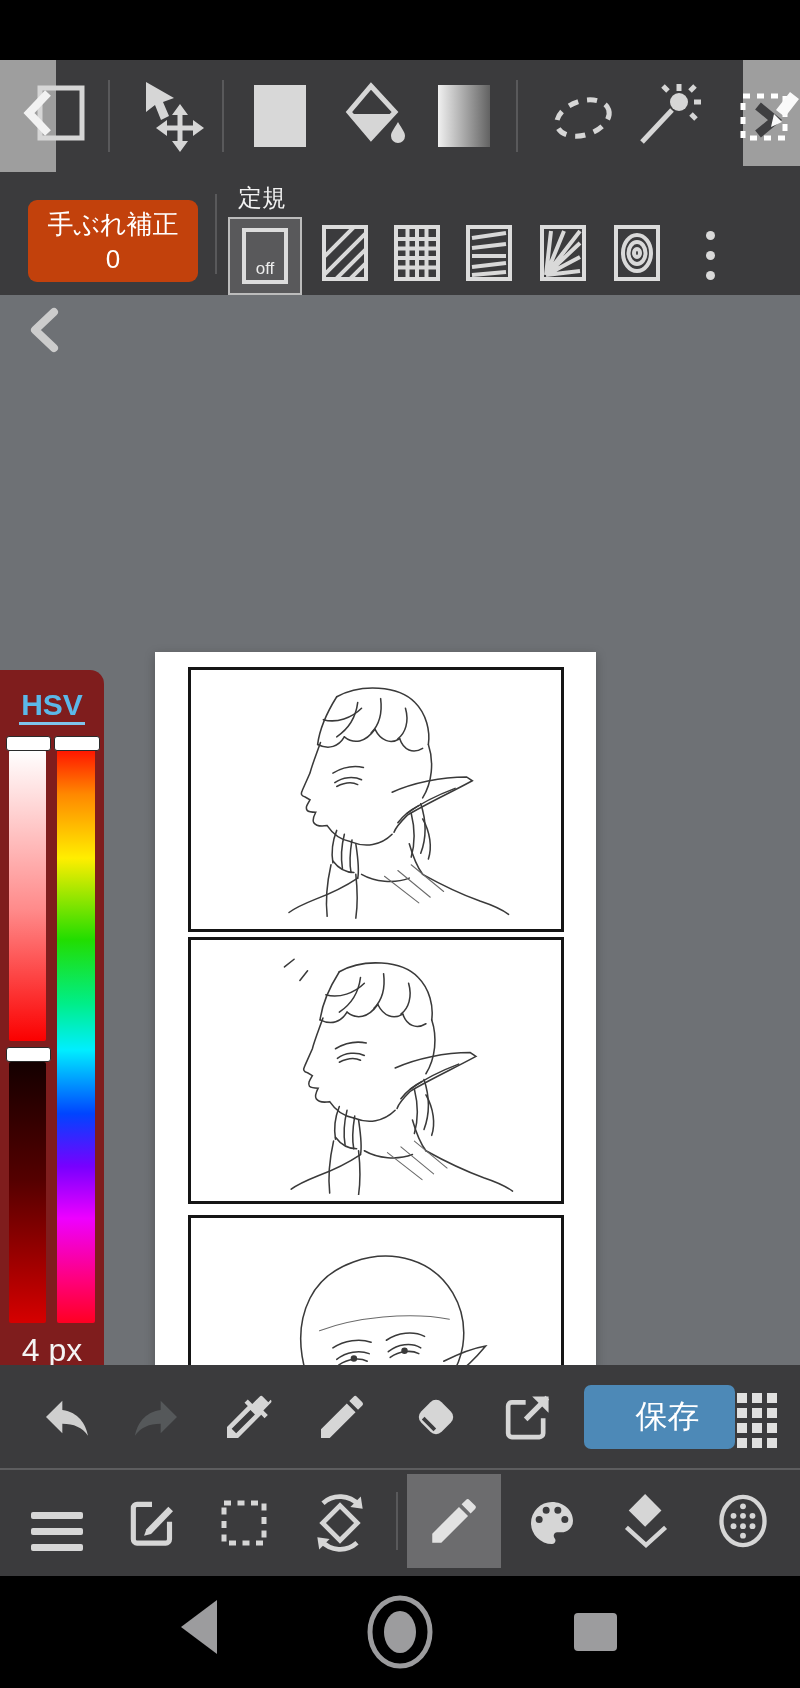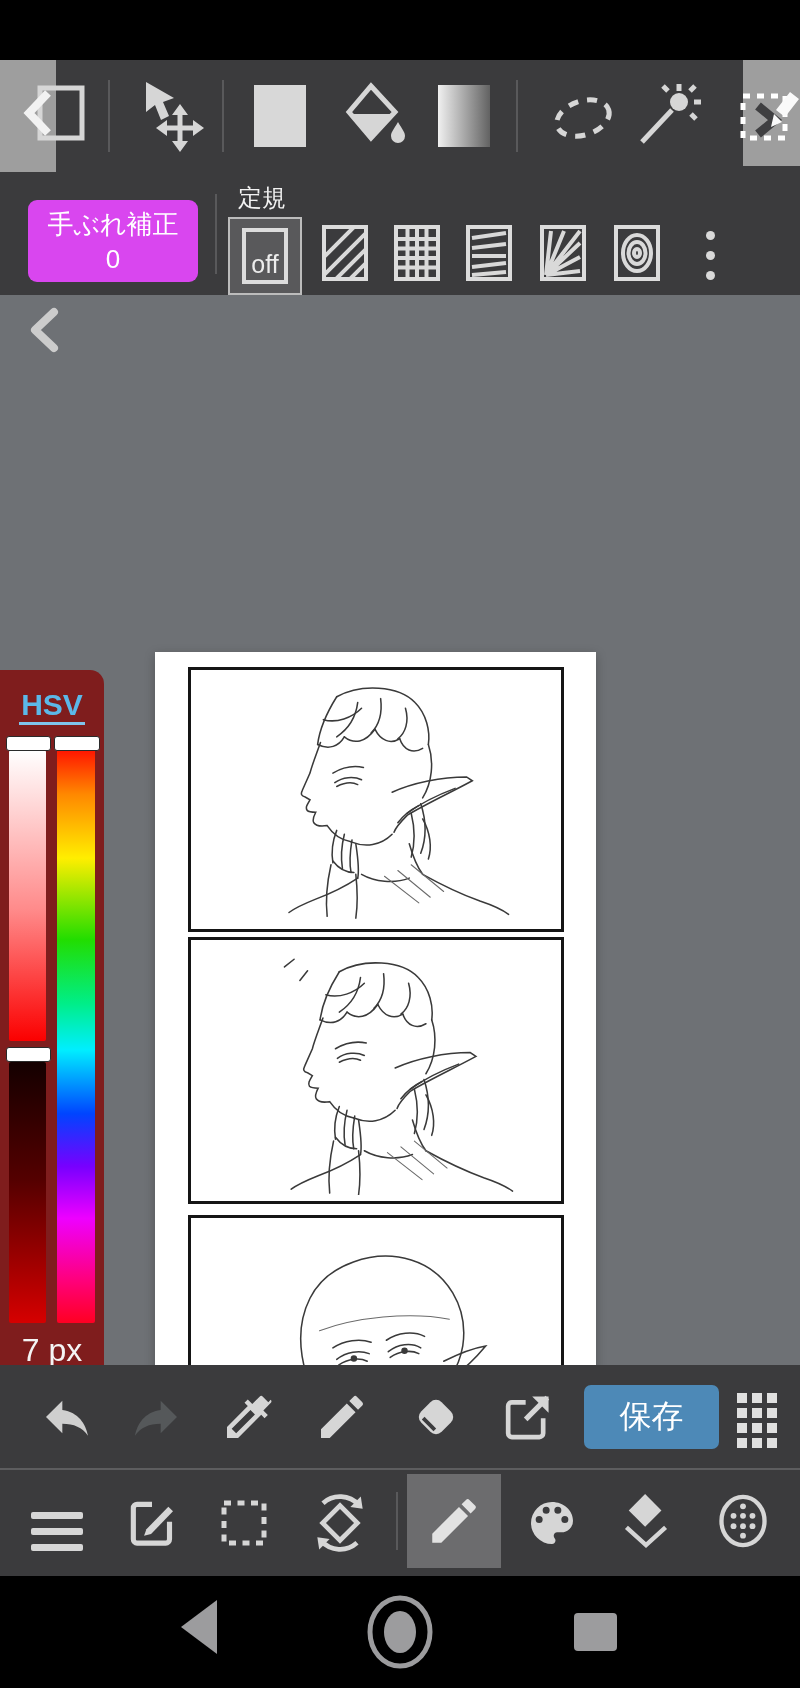--- a/index.html
+++ b/index.html
@@ -15,29 +15,29 @@
   .bar-sep{left:0;top:1468px;width:800px;height:2px;background:#5d5d5f;}
   .bar2{left:0;top:1470px;width:800px;height:106px;background:#3b3b3d;}
   .navbar{left:0;top:1576px;width:800px;height:112px;background:#000;}
   .lightblock{background:#9e9e9e;}
   .vdiv{width:2px;background:#59595b;}
   .ic{stroke:#d6d6d6;fill:none;stroke-width:5;}
   .icf{fill:#d6d6d6;stroke:none;}
   .swatch{width:52px;height:62px;background:#d8d8d8;}
   .gradsw{width:52px;height:62px;background:linear-gradient(90deg,#f0f0f0,#626262);}
   
-  .stab-btn{left:28px;top:28px;width:170px;height:82px;background:#d946ef;border-radius:9px;
+  .stab-btn{left:28px;top:28px;width:170px;height:82px;background:#c2410c;border-radius:9px;
             color:#fff;font-size:26px;text-align:center;display:flex;flex-direction:column;
             justify-content:center;gap:2px;}
   .ruler-label{left:238px;top:10px;color:#f2f2f2;font-size:24px;}
   .rwrap{left:228px;top:45px;width:70px;height:74px;background:#59595b;border:2px solid #bcbcbc;
          display:flex;align-items:center;justify-content:center;}
   .rbox{display:block;width:38px;height:48px;border:4px solid #dcdcdc;overflow:hidden;position:relative;}
   .rbox svg{position:absolute;left:0;top:0;}
-  .offtxt{position:absolute;left:0;bottom:1px;width:100%;text-align:center;color:#ececec;font-size:25px;}
+  .offtxt{position:absolute;left:0;bottom:1px;width:100%;text-align:center;color:#ececec;font-size:17px;}
   .rln{stroke:#d9d9d9;fill:none;stroke-width:4;}
   .dot3 span{display:block;width:9px;height:9px;border-radius:50%;background:#d9d9d9;margin:11px auto;}
   
   .cpanel{left:0;top:375px;width:104px;height:977px;background:#7f1d1d;border-radius:0 14px 14px 0;}
   .hsv{left:0;top:18px;width:104px;text-align:center;color:#5cb8e8;font-size:30px;font-weight:bold;}
   .hsv span{border-bottom:3px solid #7fc4ec;padding:0 2px 1px;}
   .slider{border-radius:2px;}
   .sv-top{left:9px;top:80px;width:37px;height:291px;background:linear-gradient(#ffffff,#ffd9d9 18%,#ff8a8a 55%,#fb0000);}
   .sv-bot{left:9px;top:392px;width:37px;height:261px;background:linear-gradient(#140000,#540000 45%,#d60000);}
   .hue{left:57px;top:72px;width:38px;height:581px;background:linear-gradient(#ff0000,#ff8800 9%,#ffee00 20%,#22dd00 34%,#00ee88 45%,#00eeff 53%,#0044ff 64%,#7700ff 73%,#ee00ff 82%,#ff0077 93%,#ff0022);}
@@ -48,21 +48,21 @@
            background:conic-gradient(#c7c7c7 25%,#f1f1f1 0 50%,#c7c7c7 0 75%,#f1f1f1 0);
            background-size:31px 31px;}
   
   .page{left:155px;top:357px;width:441px;height:851px;background:#fff;box-shadow:0 3px 10px rgba(0,0,0,.25);}
   .panel{position:absolute;left:33px;width:370px;background:#fff;border:3px solid #151515;}
   .sk{stroke:#3a3a3a;stroke-width:1.6;fill:none;stroke-linecap:round;}
   .skl{stroke:#6a6a6a;stroke-width:1.1;fill:none;stroke-linecap:round;}
   
   .bicon{position:absolute;top:24px;}
   .save-btn{left:584px;top:20px;width:135px;height:64px;background:#4d89b7;border-radius:7px;
-            color:#fff;font-size:32px;display:flex;align-items:center;justify-content:center;}
+            color:#fff;font-size:32px;display:flex;align-items:center;justify-content:center;padding-left:16px;}
   .mgrid{left:737px;top:28px;display:grid;grid-template-columns:repeat(3,10px);grid-auto-rows:10px;gap:5px;}
   .mgrid span{background:#e0e0e0;}
   .hamb div{width:52px;height:7px;border-radius:2px;background:#d6d6d6;margin:9px 0;}
   .selbg{left:407px;top:4px;width:94px;height:94px;background:#6c6c6e;display:flex;align-items:center;justify-content:center;}
   .navic{fill:#9c9c9e;}
 </style>
 </head>
 <body>
 
 <div class="screen">
@@ -300,21 +300,21 @@
     </div>
 
     <div class="abs cpanel">
       <div class="abs hsv"><span>HSV</span></div>
       <div class="abs slider sv-top"></div>
       <div class="abs handle" style="left:6px;top:66px;width:43px;"></div>
       <div class="abs handle" style="left:6px;top:377px;width:43px;"></div>
       <div class="abs slider sv-bot"></div>
       <div class="abs slider hue"></div>
       <div class="abs handle" style="left:54px;top:66px;width:44px;"></div>
-      <div class="abs ptext" style="top:662px;">7 px</div>
+      <div class="abs ptext" style="top:662px;">4 px</div>
       <div class="abs blackdot"></div>
       <div class="abs ptext" style="top:818px;">8 %</div>
       <div class="abs checker"></div>
     </div>
   </div>
 
   <div class="abs bar1">
     <div class="bicon" style="left:39px;">
       <svg width="56" height="56" viewBox="0 0 24 24">
           <path fill="#cfcfcf" d="M10 9V5l-7 7 7 7v-4.1c5 0 8.5 1.6 11 5.1-1-5-4-10-11-11z"></path>

